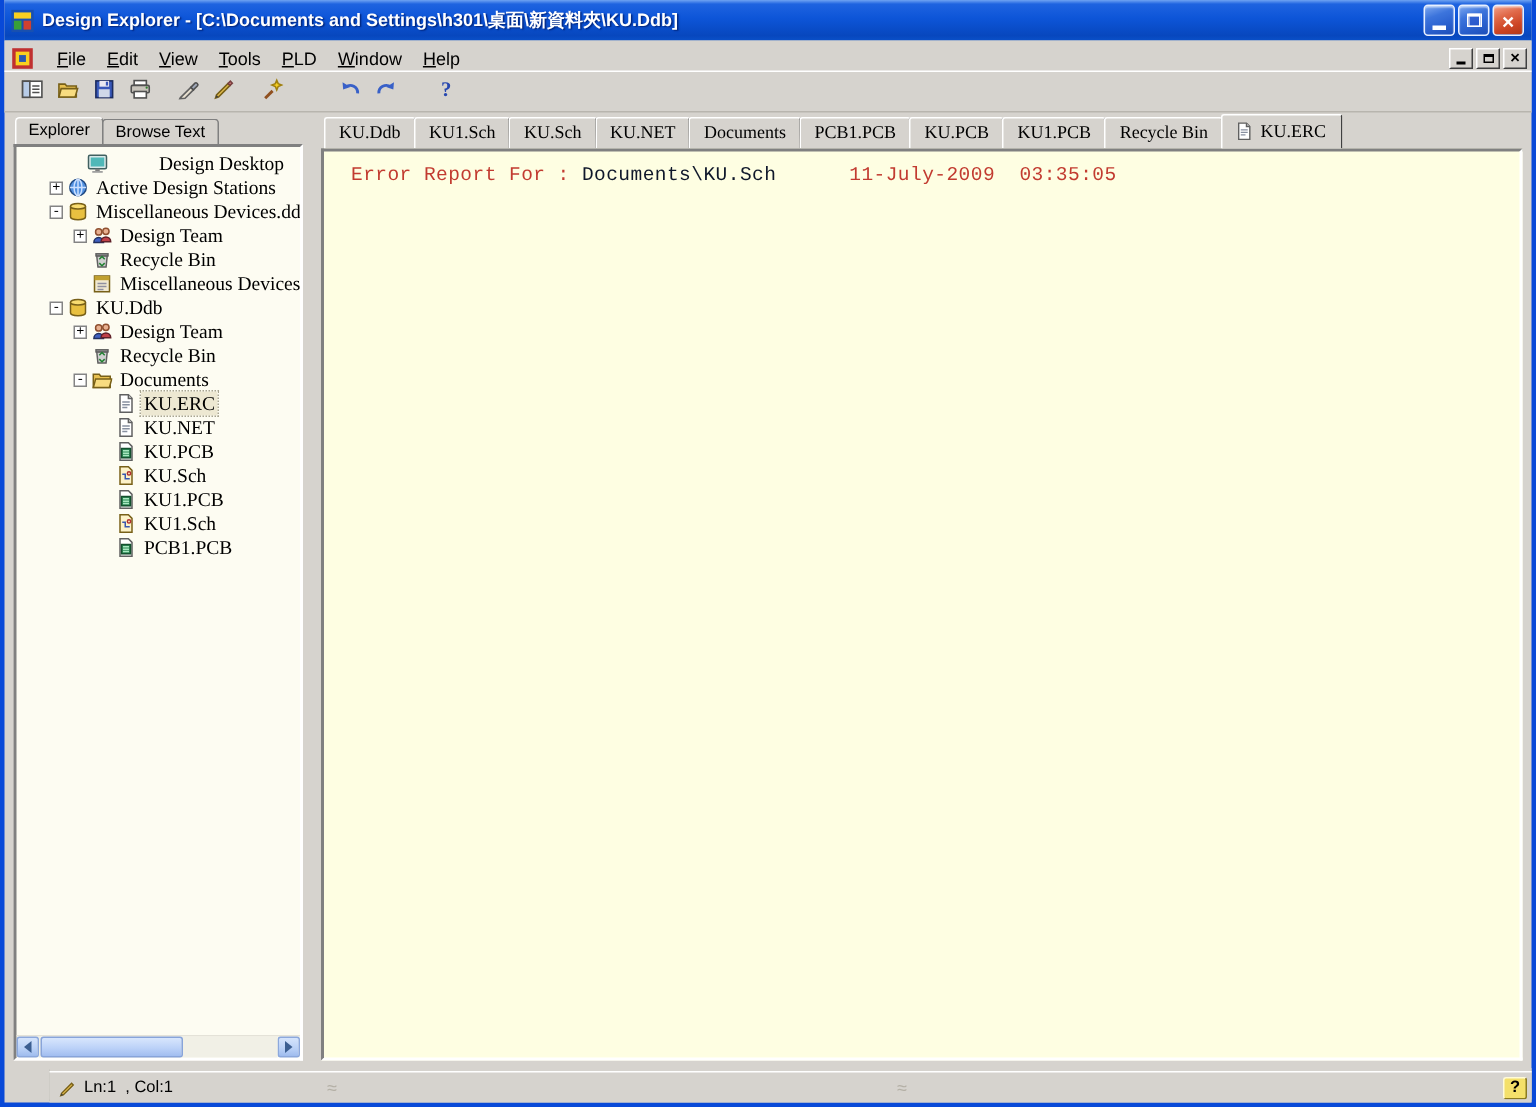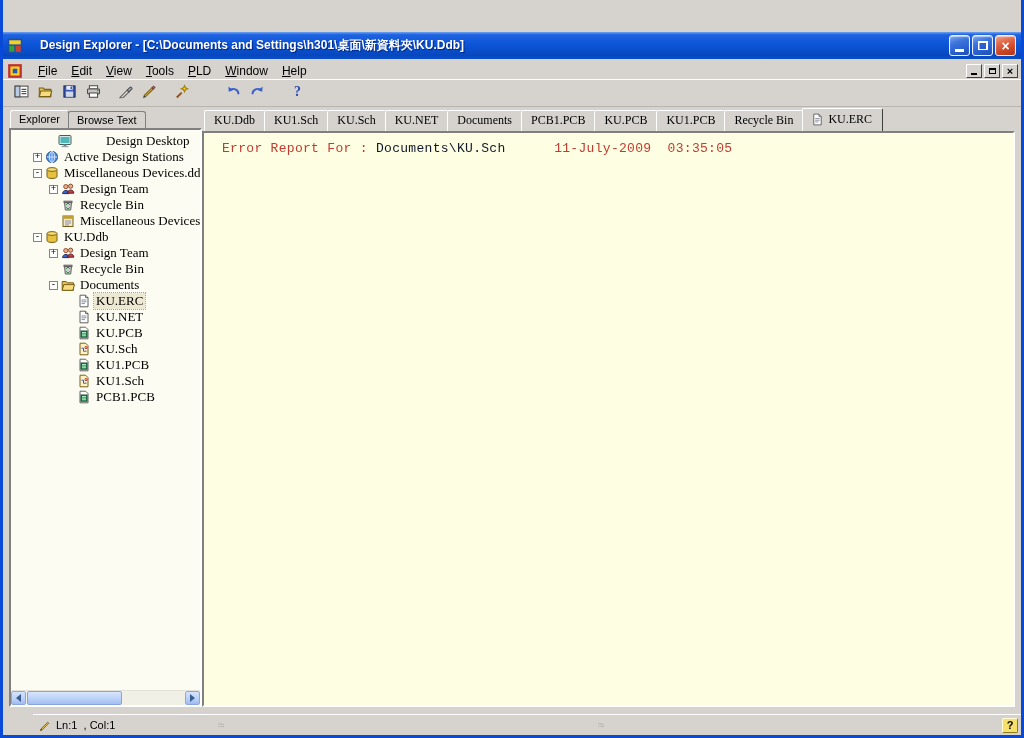--- a/index.html
+++ b/index.html
@@ -3,22 +3,22 @@
 <meta charset="utf-8">
 <style>
   * { margin:0; padding:0; box-sizing:border-box; }
   html,body { width:1024px; height:738px; overflow:hidden; }
   body { font-family:"Liberation Sans",sans-serif; background:#D6D3CE; font-size:12px; }
 
   .window { width:1024px; height:738px; display:flex; flex-direction:column;
             border:3px solid #0849D8; border-top:none; background:#D6D3CE; }
 
   
-  .titlebar { height:27px; flex:0 0 27px; display:flex; align-items:center; gap:17px; padding:0 5px 0 4px;
-    background:linear-gradient(180deg,#6FA3F2 0%,#1E63E0 10%,#0D55D8 45%,#0747BE 88%,#0A50C8 100%);margin-top:32px; }
+  .titlebar { height:27px; flex:0 0 27px; display:flex; align-items:center; gap:5px; padding:0 5px 0 4px;
+    background:linear-gradient(180deg,#6FA3F2 0%,#1E63E0 10%,#0D55D8 45%,#0747BE 88%,#0A50C8 100%); }
   .titlebar .app-icon16 { width:16px; height:16px; display:inline-flex; }
   .title-text { color:#FFF; font-weight:bold; font-size:12px; text-shadow:1px 1px 1px #00247A;
     white-space:nowrap; overflow:hidden; flex:1; }
   .tb-buttons { display:flex; gap:2px; }
   .tb-btn { width:21px; height:21px; border-radius:3px; border:1px solid #E8F0FF;
     display:flex; align-items:center; justify-content:center; color:#FFF; cursor:default;
     background:linear-gradient(160deg,#7DA8F0 0%,#3C74DC 35%,#2B62D0 65%,#1E4FB8 100%);
     box-shadow:inset 0 1px 1px rgba(255,255,255,.6); }
   .tb-btn.close { background:linear-gradient(160deg,#F2A088 0%,#E06848 35%,#CC4424 70%,#B03818 100%); }
   .glyph-min { width:9px; height:3px; background:#FFF; margin-top:10px; }
@@ -45,21 +45,21 @@
   .toolbar { height:27px; flex:0 0 27px; display:flex; align-items:center; padding:1px 6px;
     background:#D6D3CE; border-bottom:1px solid #B8B5AE; }
   .tb-group { display:flex; }
   .tool-btn { width:24px; height:23px; display:flex; align-items:center; justify-content:center; border:1px solid transparent; }
   .tool-btn svg { width:15px; height:15px; }
 
   
   .main { flex:1; display:flex; padding:2px 6px 7px 6px; min-height:0; }
 
   
-  .left-panel { width:193px; flex:0 0 193px; display:flex; flex-direction:column; margin-right:0; min-height:0; }
+  .left-panel { width:193px; flex:0 0 193px; display:flex; flex-direction:column; margin-right:12px; min-height:0; }
   .panel-tabs { height:19px; flex:0 0 19px; display:flex; align-items:flex-end; padding-left:1px; font-size:11px; }
   .panel-tab { padding:2px 8px 2px 8px; background:#D6D3CE; border:1px solid #808080; border-bottom:none;
     border-radius:3px 3px 0 0; margin-right:-1px; position:relative; color:#000; }
   .panel-tab.active { border-color:#FFFFFF #808080 #D6D3CE #FFFFFF; z-index:2; padding-bottom:3px; }
   .tree-box { flex:1; display:flex; flex-direction:column; min-height:0;
     border:2px solid; border-color:#808080 #FFFFFF #FFFFFF #808080; background:#FDFCF2; }
   .tree-rows { flex:1; overflow:hidden; padding-top:3px; font-family:"Liberation Serif",serif; font-size:13px; }
   .tree-row { height:16px; display:flex; align-items:center; white-space:nowrap; }
   .toggle-slot { width:13px; flex:0 0 13px; display:flex; align-items:center; justify-content:center; }
   .toggle-box { width:9px; height:9px; background:#FFF; border:1px solid #848484; font-size:9px; line-height:7px;

